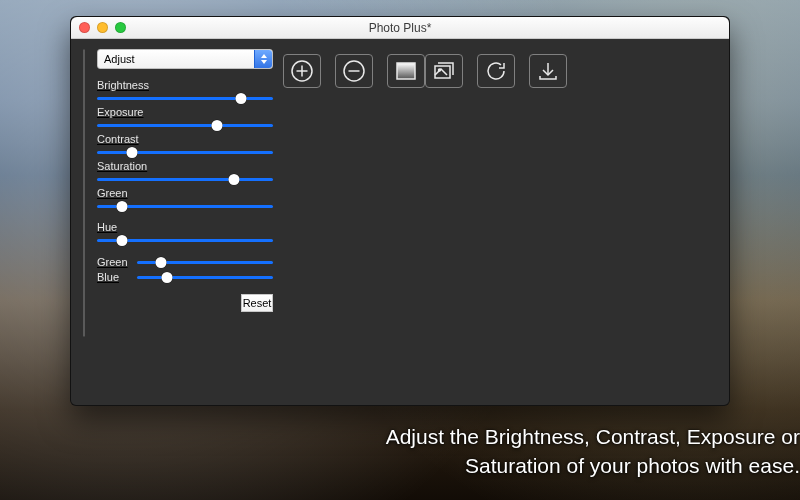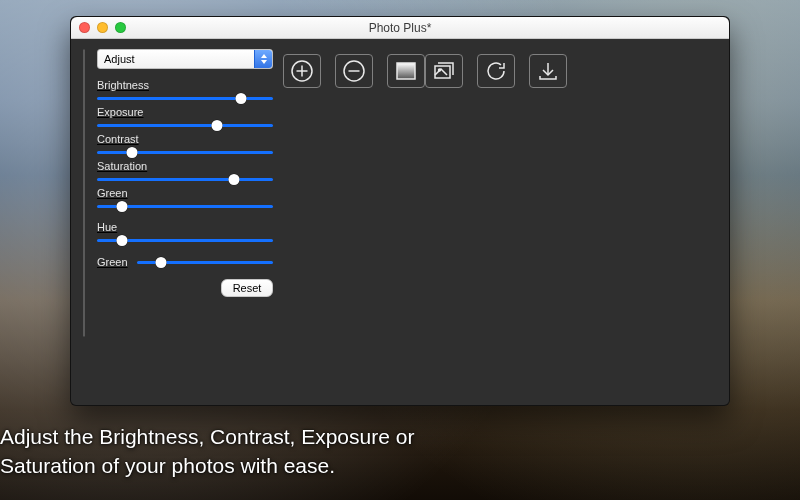--- a/index.html
+++ b/index.html
@@ -118,23 +118,23 @@
     background:#1470ff; border-radius:2px;
   }
   .thumb{
     position:absolute; top:2px; width:11px; height:11px; border-radius:50%;
     background:#fff; box-shadow:0 0 0 0.5px rgba(0,0,0,.4);
     transform:translateX(-50%);
   }
   .gap{height:6px;}
   .reset{
     align-self:flex-end;
-    width:52px; height:18px;
+    width:32px; height:18px;
     background:linear-gradient(#ffffff,#f2f2f2);
-    border:1px solid #c7c7c7; border-radius:6px;
+    border:1px solid #c7c7c7; border-radius:0;
     font-size:11px; color:#000;
     display:flex; align-items:center; justify-content:center;
     margin-top:4px;
   }
 
   
   .toolbar{
     height:44px;
     display:flex; align-items:center;
   }
@@ -145,21 +145,21 @@
     border:1px solid #808080;
     border-radius:4px;
     display:flex; align-items:center; justify-content:center;
     color:#e9e9e9;
   }
   .tbtn svg{stroke:#e9e9e9;}
 
   
   .caption{
     position:absolute; left:0; right:0; bottom:20px;
-    text-align:left;
+    text-align:right;
     color:#fff;
     font-size:21px;
     line-height:1.35;
     text-shadow:0 1px 4px rgba(0,0,0,.85), 0 0 2px rgba(0,0,0,.9);
   }
 </style>
 </head>
 <body>
 
 <div class="window">
@@ -232,20 +232,26 @@
                 <span class="thumb" style="left: 14%;"></span>
               </div>
           </div>
           <div class="gap"></div>
           <div class="s-row s-inline">
             <span class="s-label">Green</span>
             <div class="track">
                 <span class="thumb" style="left: 18%;"></span>
               </div>
           </div>
+          <div class="s-row s-inline">
+            <span class="s-label">Blue</span>
+            <div class="track">
+                <span class="thumb" style="left: 22%;"></span>
+              </div>
+          </div>
         </div>
 
         <div class="reset">
           <span>Reset</span>
         </div>
       </div>
     </div>
 
     <div class="toolbar">
       <div class="tool-left">

